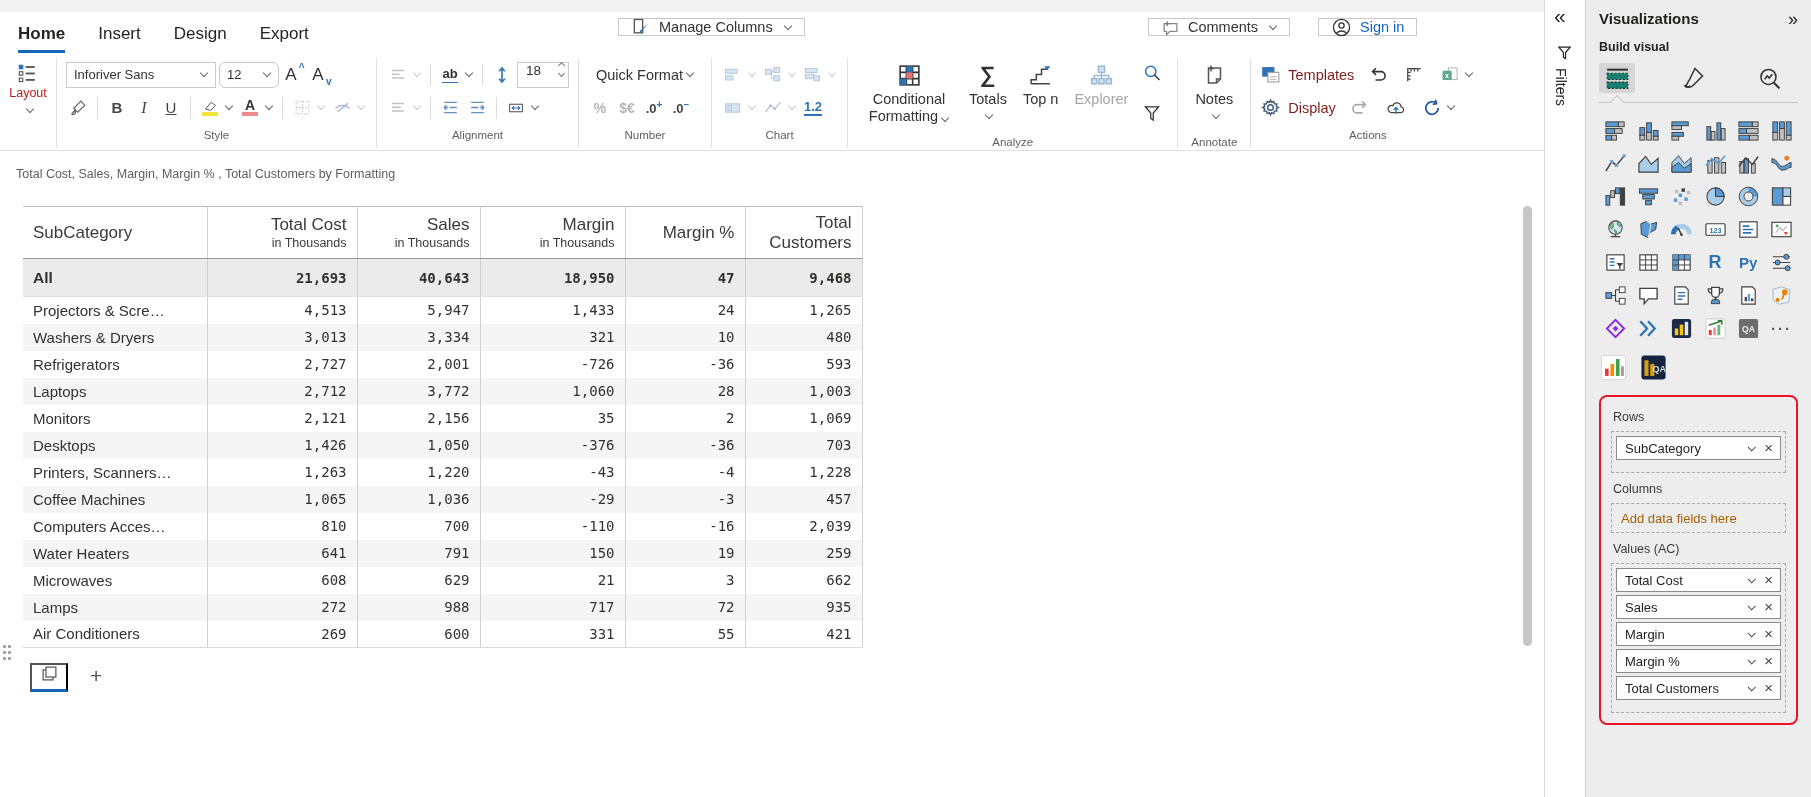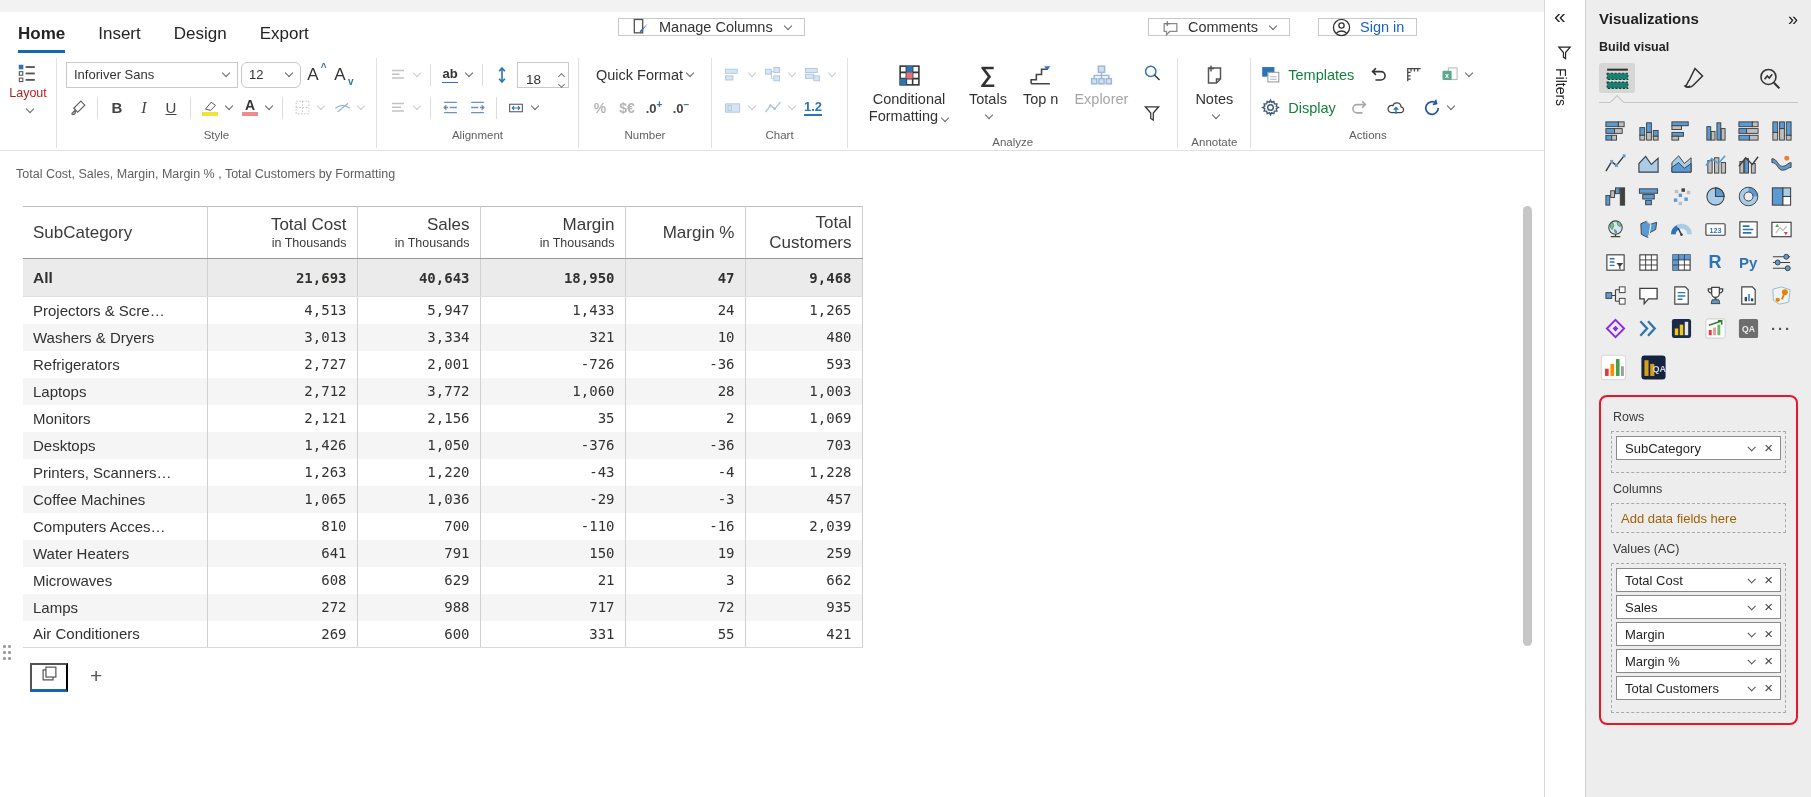--- a/index.html
+++ b/index.html
@@ -32,36 +32,36 @@
 
   .ibtn { display:inline-flex; align-items:center; gap:2px; background:none; border:none; cursor:pointer; padding:1px 2px; color:#444; font-family:inherit; }
   .ibtn .ic { width:20px; height:20px; display:inline-flex; align-items:center; justify-content:center; font-size:15px; }
   .ibtn.dis { color:#b9b9b9; opacity:.85; }
   .chev { display:inline-block; width:6px; height:6px; border-right:1.4px solid #666; border-bottom:1.4px solid #666; transform:rotate(45deg); margin:-3px 1px 0 4px; }
   .dis .chev { border-color:#c2c2c2; }
 
   .rsel { display:flex; align-items:center; border:1px solid #c9c9c9; height:26px; padding:0 7px; font-size:13px; color:#333; background:#fff; cursor:pointer; }
   .rsel .val { flex:1; text-align:left; }
   .rsel2 { display:flex; align-items:center; height:26px; padding:0 8px; font-size:14.5px; color:#333; background:#fff; cursor:pointer; }
-  .spin { display:flex; align-items:flex-end; border:1px solid #c9c9c9; height:26px; width:52px; padding:0 4px 0 8px; font-size:13.5px; background:#fff; }
+  .spin { display:flex; align-items:flex-start; border:1px solid #c9c9c9; height:26px; width:52px; padding:0 4px 0 8px; font-size:13.5px; background:#fff; }
   .spin .val { flex:1; }
   .spincol { display:flex; flex-direction:column; gap:3px; }
   .spincol .c { width:5px; height:5px; border-right:1.3px solid #777; border-bottom:1.3px solid #777; }
   .spincol .up { transform:rotate(-135deg); } .spincol .dn { transform:rotate(45deg); }
 
   .bigrow { display:flex; align-items:flex-start; height:74px; }
   .bigbtn { display:flex; flex-direction:column; align-items:center; background:none; border:none; cursor:pointer; padding:2px 8px 0; font-family:inherit; font-size:14.5px; color:#333; }
   .bigbtn .ic24 { width:26px; height:26px; display:flex; align-items:center; justify-content:center; margin-bottom:3px; }
   .bigbtn .blabel { line-height:17px; text-align:center; white-space:pre-line; }
   .bigbtn.dis { color:#a6a6a6; }
   .bigbtn .belowchev { margin-top:4px; }
   .stackcol { display:flex; flex-direction:column; justify-content:space-between; height:66px; padding:2px 4px; }
 
   .act-row { display:flex; align-items:center; gap:12px; height:29px; font-size:14.5px; color:#333; }
-  .actbtn { display:inline-flex; align-items:center; gap:7px; background:none; border:none; font-family:inherit; font-size:14.5px; color:#15803d; cursor:pointer; }
+  .actbtn { display:inline-flex; align-items:center; gap:7px; background:none; border:none; font-family:inherit; font-size:14.5px; color:#7f1d1d; cursor:pointer; }
 
   .sigma { font-size:22px; font-weight:600; color:#333; line-height:20px; }
   .btxt { font-weight:700; font-size:15px; } .itxt { font-style:italic; font-family:"Liberation Serif",serif; font-size:16px; } .utxt { text-decoration:underline; font-size:15px; }
   .ab-ic { position:relative; font-weight:700; font-size:13px; color:#333; border-bottom:1.6px solid #2E74B5; padding-bottom:1px; }
   .A-up,.A-dn { position:relative; font-size:17px; color:#333; font-weight:400; padding-right:6px; }
   .A-up::after,.A-dn::after { position:absolute; font-size:10px; color:#2E74B5; font-weight:700; }
   .A-up::after { content:"^"; right:-2px; top:-3px; }
   .A-dn::after { content:"v"; right:-2px; bottom:-2px; }
   .dec { font-size:13px; font-weight:700; color:#444; } .dec sup { color:#2E74B5; font-size:10px; } .dec.m sup { }
   .graytxt { color:#a8a8a8; font-size:14px; font-weight:600; }
@@ -195,21 +195,21 @@
                 <rect x="3.6" y="17.6" width="3.8" height="3.8" fill="none" stroke="#555" stroke-width="1.2"></rect>
                 <rect x="10.5" y="18.5" width="10" height="2" fill="#555"></rect>
               </svg>
             </span>
           <span>Layout</span>
           <span class="chev" style="margin-top:6px"></span>
         </div>
       <div class="grp">
             <div class="grp-rows">
               <div class="rowline">
-                <div class="rsel" style="width: 172px;">
+                <div class="rsel" style="width: 150px;">
                   <span class="val">Inforiver Sans</span>
                   <span class="chev"></span>
                 </div>
                 <div class="rsel" style="width: 60px; border-radius: 6px;">
                   <span class="val">12</span>
                   <span class="chev"></span>
                 </div>
                 <button class="ibtn">
                   <span class="ic">
                     <span class="A-up">A</span>

